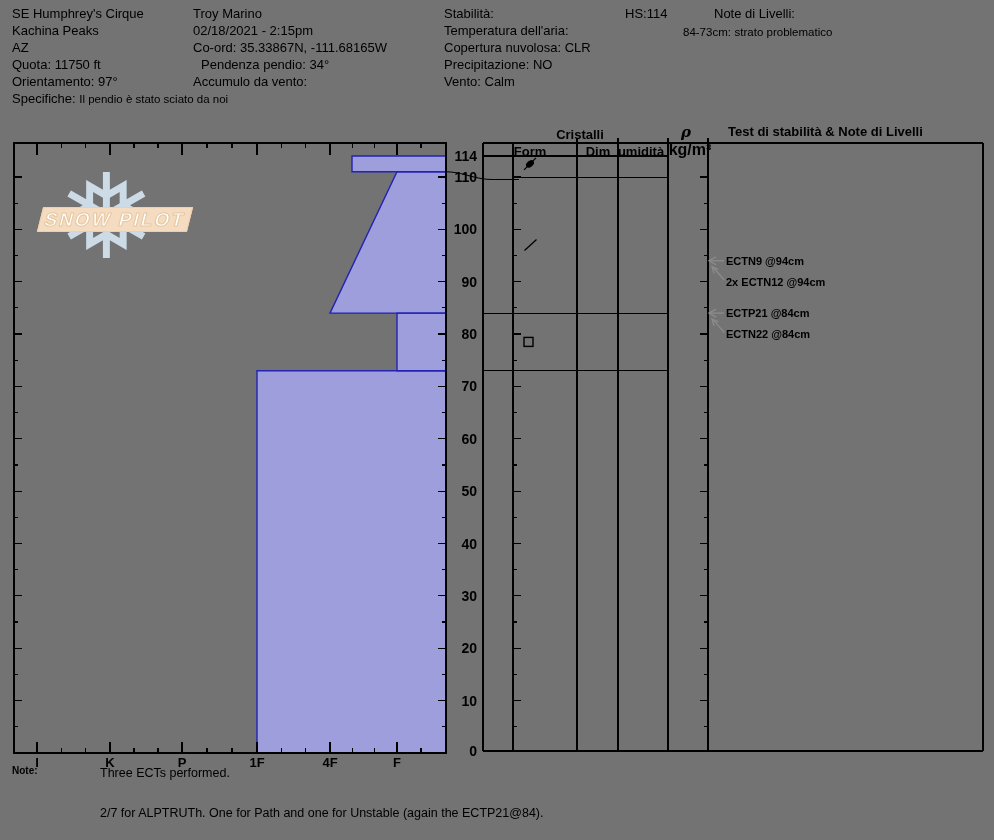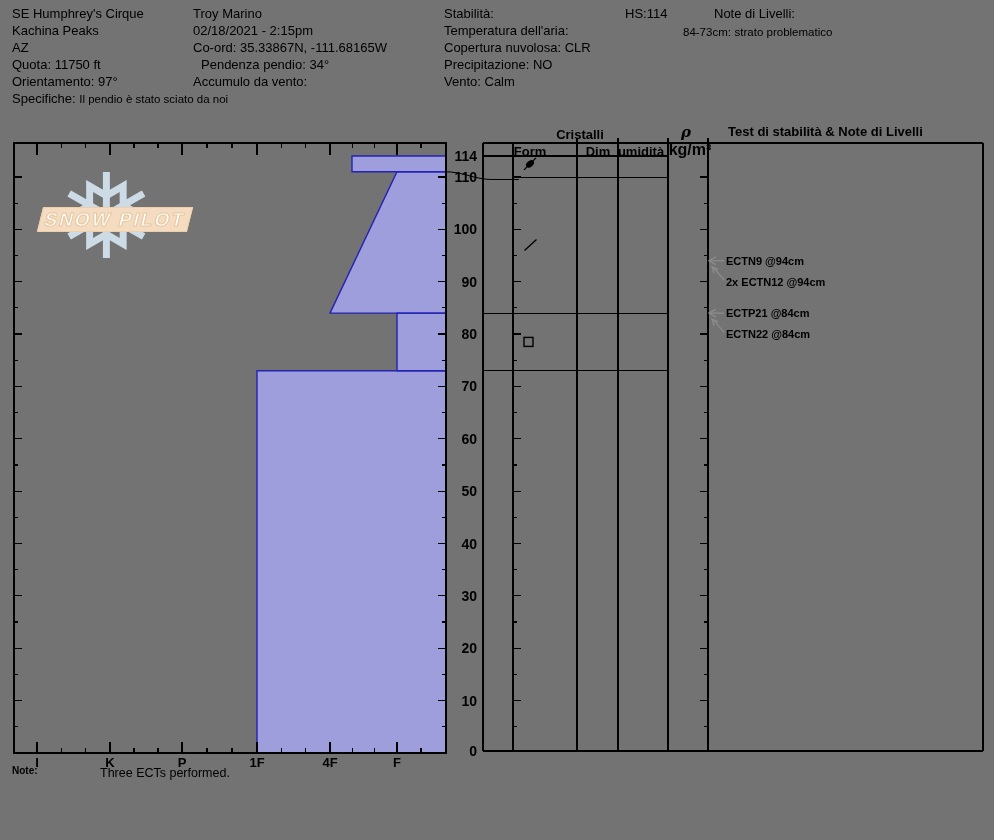--- a/index.html
+++ b/index.html
@@ -281,13 +281,14 @@
       <div class="hard-label" style="left:312px">4F</div>
       <div class="hard-label" style="left:379px">F</div>
       <div class="test-label" style="top:254.73684210526318px">ECTN9 @94cm</div>
       <div class="test-label" style="top:275.7368421052632px">2x ECTN12 @94cm</div>
       <div class="test-label" style="top:307.1052631578948px">ECTP21 @84cm</div>
       <div class="test-label" style="top:328.1052631578948px">ECTN22 @84cm</div>
     </div>
 
   <div class="note-label">Note:</div>
   <div class="note-line" style="top:766px">Three ECTs performed.</div>
+  <div class="note-line" style="top:806px">2/7 for ALPTRUTh. One for Path and one for Unstable (again the ECTP21@84).</div>
 </div>
 
 </body></html>

